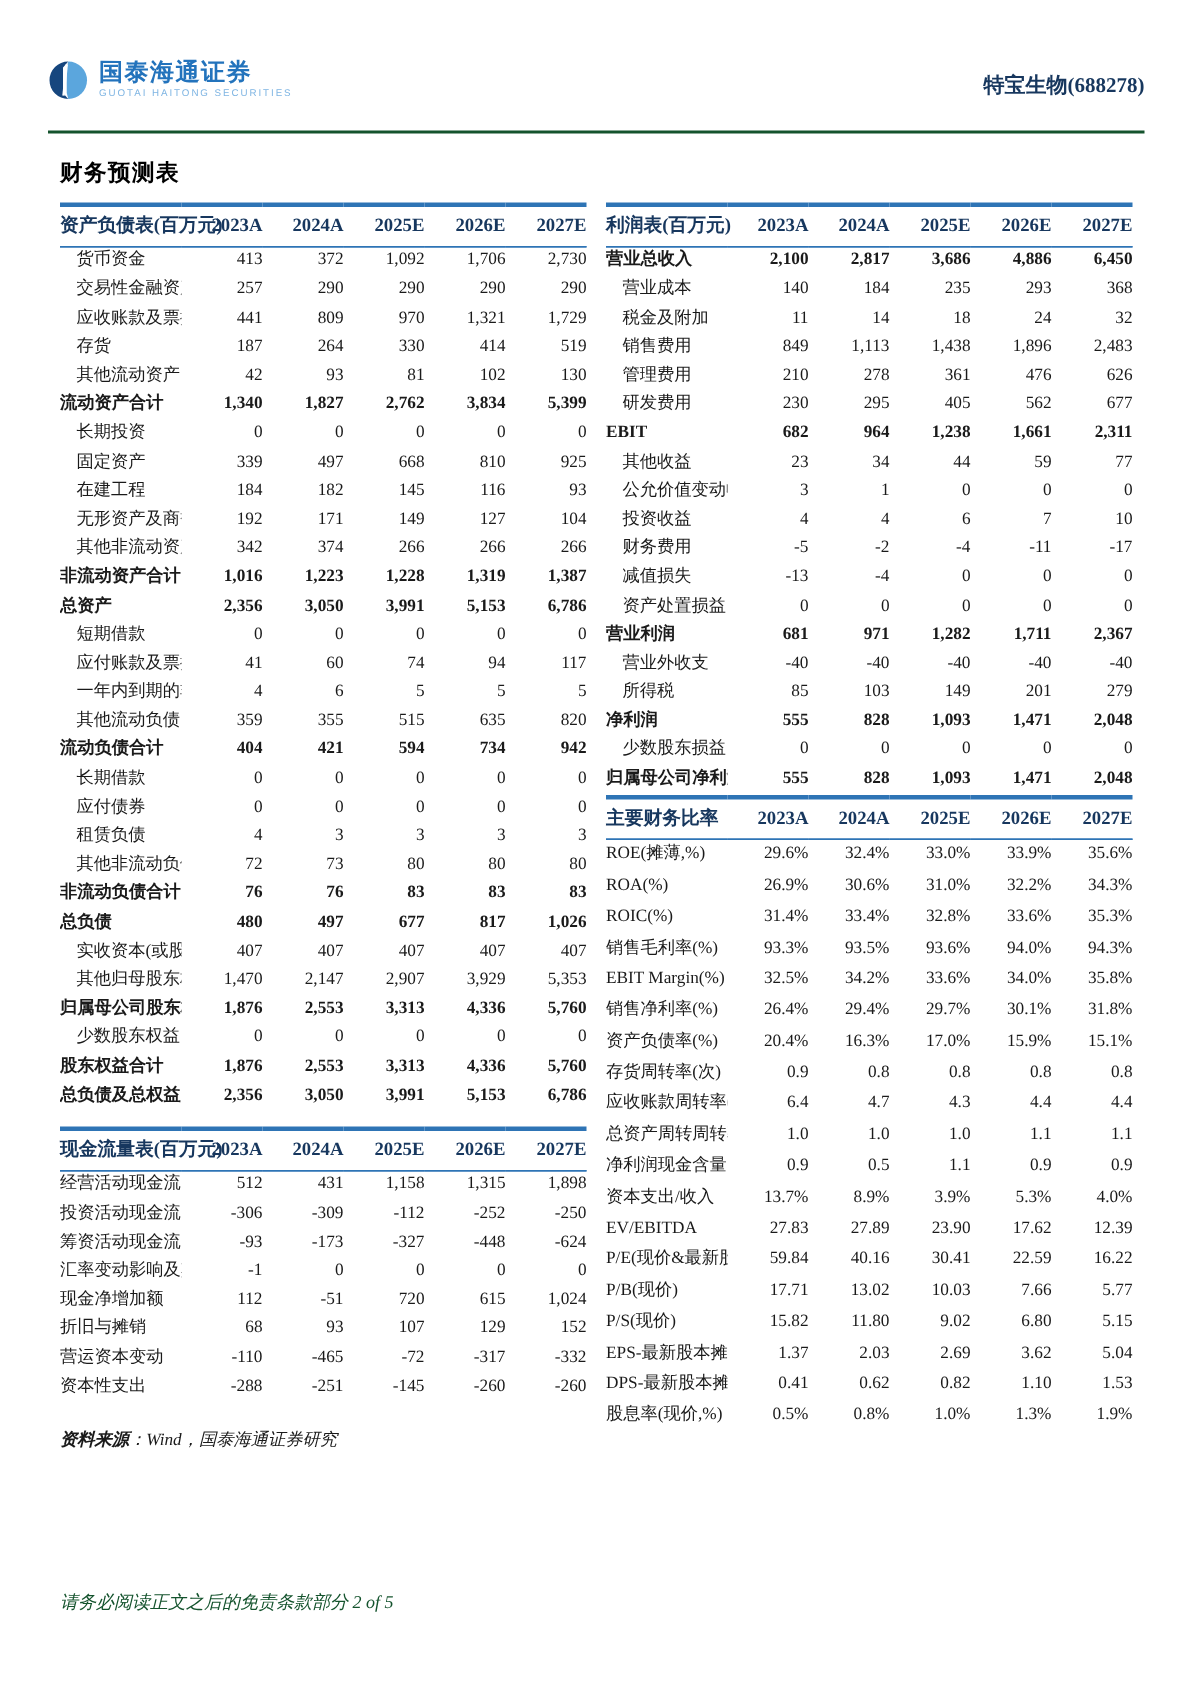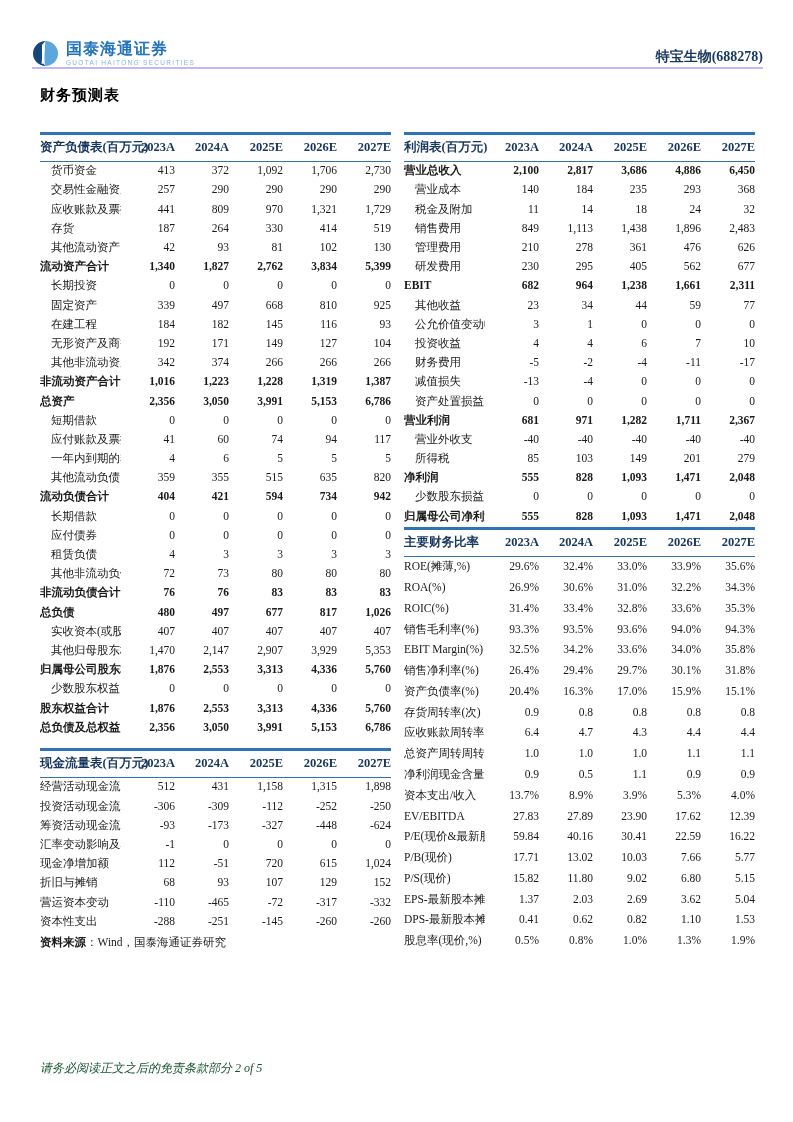--- a/index.html
+++ b/index.html
@@ -9,39 +9,39 @@
     position: relative;
     font-family: "Liberation Serif", "DejaVu Serif", serif;
     color: #1a1a1a;
     overflow: hidden;
   }
   .page { padding: 40px 38px 0 40px; }
 
   
   .hdr {
     display: flex; justify-content: space-between; align-items: flex-end;
-    border-bottom: 2px solid #c4b5fd;
-    padding-bottom: 0;
+    border-bottom: 2px solid #14532d;
+    padding-bottom: 20px;
     margin: 0 -8px;
   }
   .brand { display: flex; align-items: center; gap: 7px; }
   .brand-logo { width: 27px; height: 27px; flex: 0 0 auto; }
   .brand-txt { display: flex; flex-direction: column; line-height: 1; }
   .brand-name {
     font-size: 16px; font-weight: bold; color: #2373BC;
     font-family: "Liberation Sans", sans-serif; letter-spacing: 1px;
   }
   .brand-sub {
     font-size: 6.5px; color: #7FB5E3; letter-spacing: 1.3px; margin-top: 3px;
     font-family: "Liberation Sans", sans-serif;
   }
   .stock-name { font-size: 14px; font-weight: bold; color: #17375E; padding-bottom: 1px; }
 
   
-  .page-title { font-size: 15px; font-weight: bold; color: #000; margin: 17px 0 27px 0; letter-spacing: 1px; }
+  .page-title { font-size: 15px; font-weight: bold; color: #000; margin: 17px 0 10px 0; letter-spacing: 1px; }
 
   
   .cols { display: flex; gap: 13px; align-items: flex-start; }
   .col-left  { width: 351px; flex: 0 0 auto; }
   .col-right { width: 351px; flex: 0 0 auto; }
 
   
   table.fin {
     width: 100%; border-collapse: collapse; table-layout: fixed;
     border-top: 3px solid #2E74B5;
@@ -58,21 +58,21 @@
     white-space: nowrap; overflow: hidden;
   }
   table.fin td.lbl { text-align: left; }
   table.fin td.lbl.ind { padding-left: 11px; }
   table.fin tr.bold td { font-weight: bold; }
   table.ratios td { padding: 3.6px 0 3.4px 0; }
   .gap-top { margin-top: 11px; }
   .gap-top-sm { margin-top: 1px; }
 
   
-  .source { font-size: 11.5px; margin-top: 4px; }
+  .source { font-size: 11.5px; margin-top: 18px; font-style: italic; }
   .source .src-label { font-weight: bold; }
   .page-footer {
     position: absolute; left: 40px; top: 1060px;
     font-size: 12px; color: #14532d; font-style: italic;
   }
 </style>
 </head>
 <body>
 
 <div class="page">

